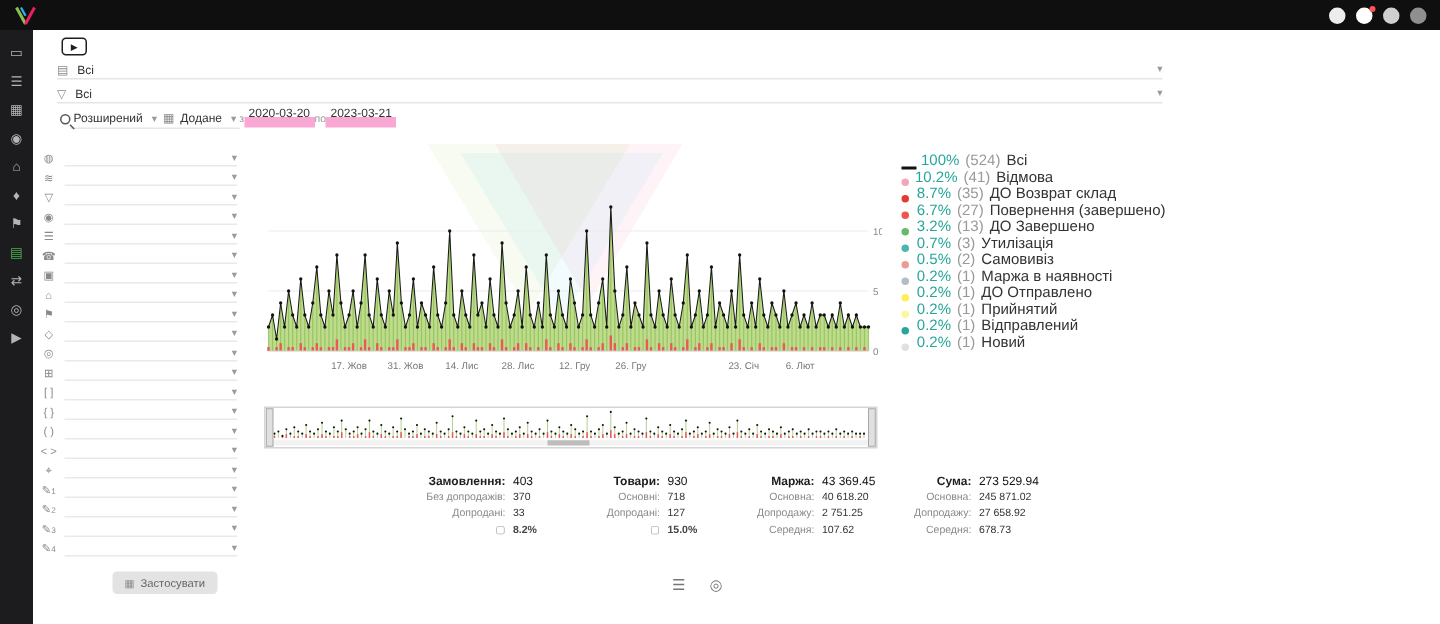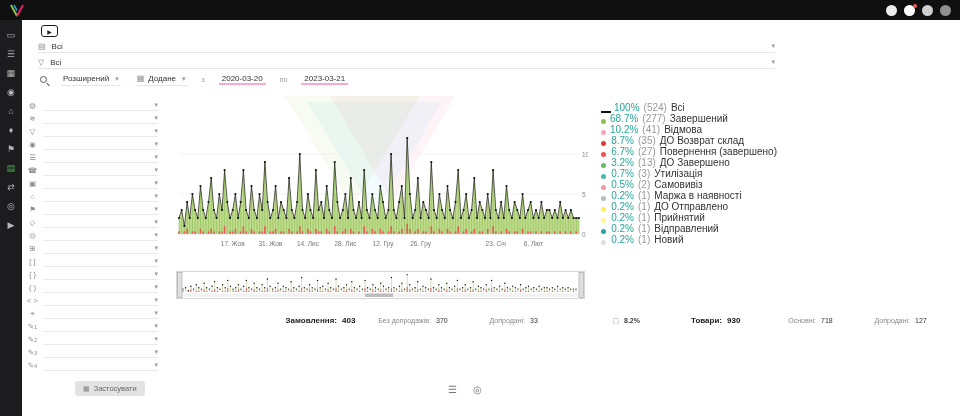--- a/index.html
+++ b/index.html
@@ -16,54 +16,54 @@
 .tic4{background:#8f8f8f}
 #rail{position:absolute;top:20px;left:0;width:22px;bottom:0;background:#1c1c1e;display:flex;flex-direction:column;align-items:center;padding-top:7px;gap:4px;z-index:4}
 .rail-item{width:16px;height:15px;display:flex;align-items:center;justify-content:center;color:#b5b5b5;font-size:9px;cursor:pointer}
 .rail-item.active{color:#4caf50}
 .video-btn{position:absolute;left:41px;top:25px;width:17px;height:12px;border:1.5px solid #1e1e1e;border-radius:3px;display:flex;align-items:center;justify-content:center;font-size:6px;color:#1e1e1e;background:#fff;cursor:pointer}
 .sel{display:flex;align-items:center;border-bottom:1px solid #e6e6e6;height:13px;font-size:8px;color:#333;cursor:pointer}
 .s-ic{color:#8a8a8a;font-size:8px;margin-right:6px}
 .caret{margin-left:auto;color:#9a9a9a;font-size:7px}
 .sel1{position:absolute;left:38px;top:40px;width:737px}
 .sel2{position:absolute;left:38px;top:56px;width:737px}
-.search-row{position:absolute;left:40px;top:72px;height:14px;display:flex;align-items:center;gap:14px;font-size:8px;color:#333}
+.search-row{position:absolute;left:40px;top:72px;height:14px;display:flex;align-items:center;gap:0;font-size:8px;color:#333}
 .mag{width:7px;height:7px;border:1.2px solid #555;border-radius:50%;position:relative;display:inline-block;cursor:pointer}
 .mag::after{content:'';position:absolute;width:4px;height:1.2px;background:#555;transform:rotate(45deg);left:5px;top:7px}
 .mini-sel{display:flex;align-items:center;gap:4px;border-bottom:1px solid #e6e6e6;height:13px;padding:0 2px;cursor:pointer}
 .mini-sel .caret{margin-left:2px}
 .cal{color:#8a8a8a;font-size:8px}
 .date-lbl{color:#999;font-size:7px}
-.date{color:#333;border-bottom:2px solid #f9a8d4;padding:0 3px;height:12px;display:flex;align-items:center;cursor:pointer}
+.date{color:#333;border-bottom:7px solid #f9a8d4;padding:0 3px;height:12px;display:flex;align-items:center;cursor:pointer}
 #filter-rows{position:absolute;left:26px;top:99px;width:132px}
 .f-row{display:flex;align-items:center;height:13px}
 .f-ic{width:13px;font-size:7.5px;color:#8a8a8a;text-align:center;flex:0 0 13px}
 .pnum{font-size:5.5px;color:#8a8a8a;margin-top:4px}
 .f-sel{flex:1;display:flex;align-items:center;border-bottom:1px solid #e9e9e9;height:11px;margin-left:4px;cursor:pointer}
 .f-val{font-size:7.5px;color:#555}
 .apply{position:absolute;left:75px;top:381px;height:15px;border:none;background:#e3e3e3;border-radius:3px;color:#666;font-size:7.5px;display:flex;align-items:center;gap:4px;padding:0 8px;font-family:inherit;cursor:pointer}
 .apply .a-ic{font-size:7px;color:#888}
 .watermark{position:absolute;left:285px;top:96px;width:175px;height:130px;pointer-events:none}
 .wm{display:block;position:absolute;clip-path:polygon(0 0,100% 0,50% 100%)}
 #chart{position:absolute;left:176px;top:96px}
 #legend{position:absolute;left:601px;top:102px;width:200px}
 .lg-row{display:flex;align-items:flex-end;height:11px;font-size:10px;cursor:pointer}
 .sw{width:5px;height:5px;border-radius:50%;margin-right:4px;flex:0 0 5px}
 .sw-line{width:10px;height:2px;border-radius:0;flex:0 0 10px;margin-right:3px}
 .lp{color:#26a69a;min-width:24px;text-align:right;margin-right:4px}
 .lc{color:#999;margin-right:4px}
 .ll{color:#333}
 #brush{position:absolute;left:176px;top:271px;width:409px;height:28px;border:1px solid #d6d6d6;background:#fff;cursor:ew-resize}
 #stats{position:absolute;left:283px;top:316px;display:flex;gap:10px}
-.st-col{display:flex;flex-direction:row;gap:1px}
+.st-col{display:flex;flex-direction:column;gap:1px}
 .st-row{display:flex;font-size:7px;line-height:10px;align-items:baseline}
 .st-l{width:54px;text-align:right;color:#8a8a8a}
 .st-v{margin-left:5px;color:#333;min-width:34px}
 .st-title .st-l{color:#1d1d1d;font-weight:bold;font-size:8px}
-.st-title .st-v{color:#111;font-weight:bold;font-size:8px}
+.st-title .st-v{color:#111;font-weight:normal;font-size:8px}
 .st-pct .st-v{color:#444;font-weight:bold}
 .bag{color:#999;font-size:7px}
 .footer-icons{position:absolute;left:448px;top:384px;display:flex;gap:16px;color:#777;font-size:10px}
 .fi{cursor:pointer}
 </style>
 </head>
 <body>
 
 <div class="page">
 
@@ -732,26 +732,20 @@
         <text x="357.4" y="150" font-size="6.5" fill="#777" text-anchor="middle" font-family="Liberation Sans, sans-serif">6. Лют</text>
       </svg></div>
   <div id="legend">
       <div class="lg-row">
         <span class="sw sw-line" style="background: rgb(17, 17, 17);"></span>
         <span class="lp">100%</span>
         <span class="lc">(524)</span>
         <span class="ll">Всі</span>
       </div>
       <div class="lg-row">
-        <span class="sw" style="background: rgb(139, 195, 74);"></span>
-        <span class="lp">68.7%</span>
-        <span class="lc">(277)</span>
-        <span class="ll">Завершений</span>
-      </div>
-      <div class="lg-row">
         <span class="sw" style="background: rgb(244, 166, 184);"></span>
         <span class="lp">10.2%</span>
         <span class="lc">(41)</span>
         <span class="ll">Відмова</span>
       </div>
       <div class="lg-row">
         <span class="sw" style="background: rgb(229, 57, 53);"></span>
         <span class="lp">8.7%</span>
         <span class="lc">(35)</span>
         <span class="ll">ДО Возврат склад</span>
@@ -1264,19 +1258,37 @@
         </div>
         <div class="st-row">
           <span class="st-l">Допродажу:</span>
           <span class="st-v">2 751.25</span>
         </div>
         <div class="st-row">
           <span class="st-l">Середня:</span>
           <span class="st-v">107.62</span>
         </div>
       </div>
+      <div class="st-col">
+        <div class="st-row st-title">
+          <span class="st-l">Сума:</span>
+          <span class="st-v">273 529.94</span>
+        </div>
+        <div class="st-row">
+          <span class="st-l">Основна:</span>
+          <span class="st-v">245 871.02</span>
+        </div>
+        <div class="st-row">
+          <span class="st-l">Допродажу:</span>
+          <span class="st-v">27 658.92</span>
+        </div>
+        <div class="st-row">
+          <span class="st-l">Середня:</span>
+          <span class="st-v">678.73</span>
+        </div>
+      </div>
     </div>
   <div class="footer-icons">
       <span class="fi">☰</span>
       <span class="fi">◎</span>
     </div>
 
 </div>
 
 </body></html>

